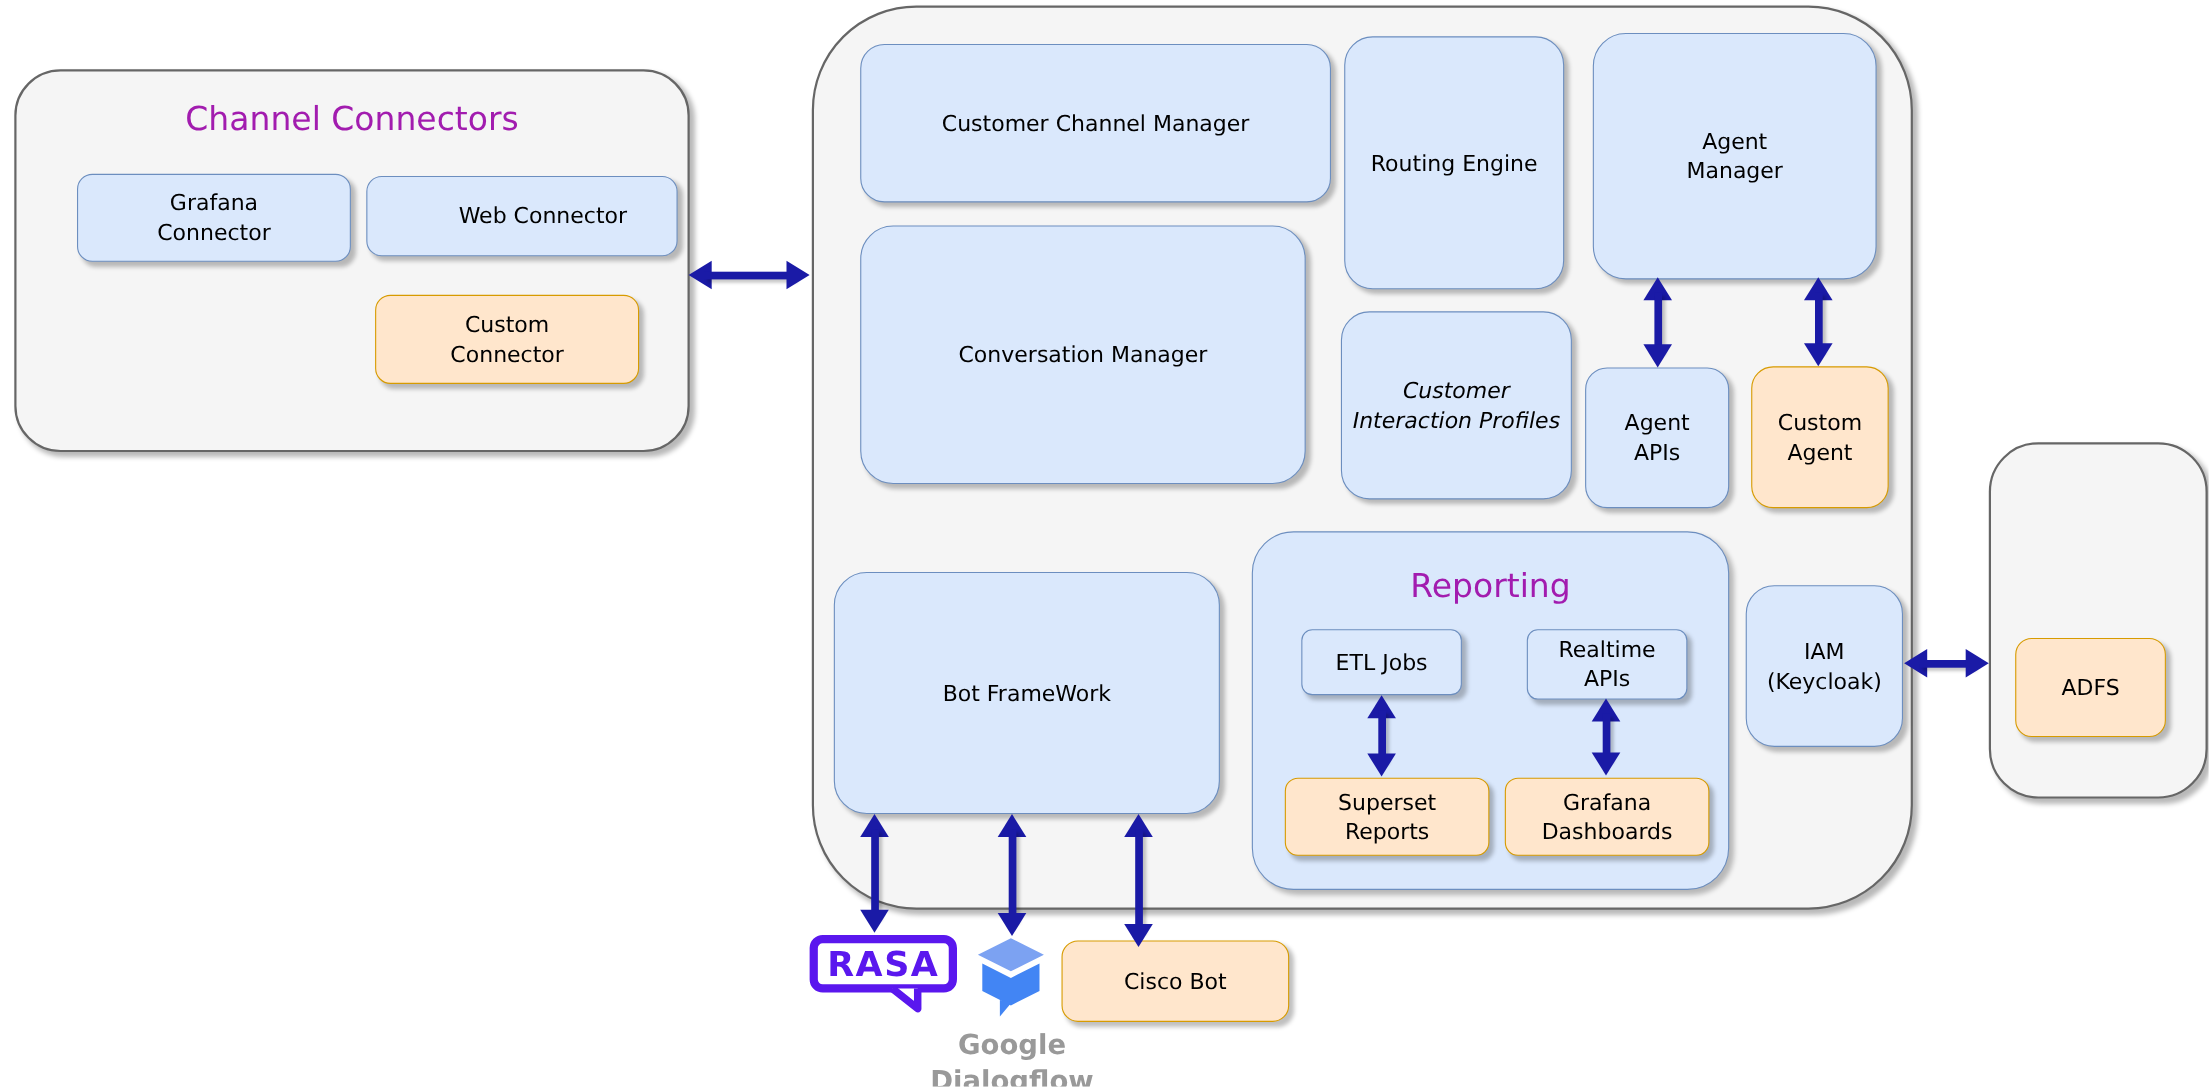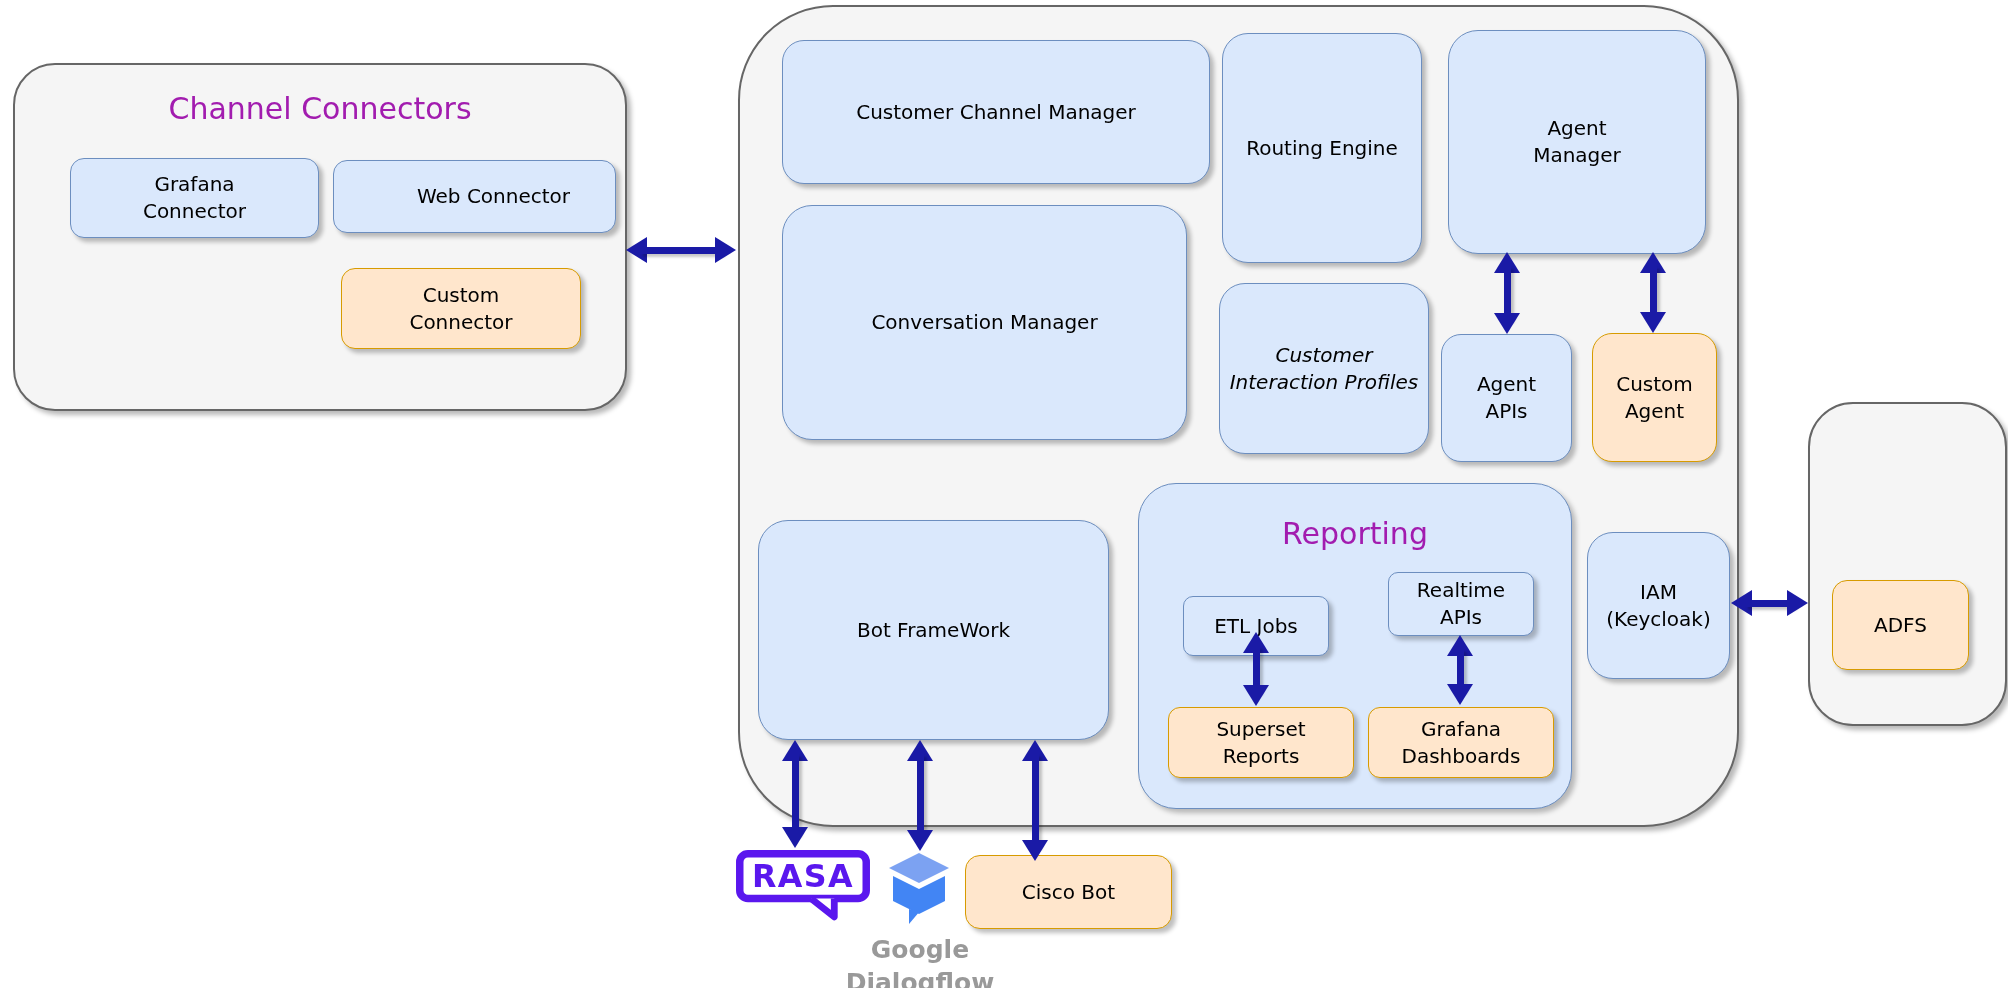--- a/index.html
+++ b/index.html
@@ -97,21 +97,21 @@
   #node-cip{left:1219px; top:283px; width:208px; height:169px; border-radius:26px;font-style:italic;}
   #node-agent-desk{left:1441px; top:334px; width:129px; height:126px; border-radius:20px;}
   #node-custom-agent{left:1592px; top:333px; width:123px; height:127px; border-radius:20px;}
   #reporting-container{
     left:1138px; top:483px; width:432px; height:324px; border-radius:38px;
     position:absolute; background:var(--box-blue-fill,#dae8fc);
     border:1.5px solid var(--box-blue-stroke,#6c8ebf);
     box-shadow:4px 4px 5px rgba(0,0,0,0.25);
   }
   #reporting-title{top:32px;}
-  #node-etl{left:1183px; top:572px; width:144px; height:58px; border-radius:10px;margin-top:24px;}
+  #node-etl{left:1183px; top:572px; width:144px; height:58px; border-radius:10px;}
   #node-realtime{left:1388px; top:572px; width:144px; height:62px; border-radius:10px;}
   #node-superset{left:1168px; top:707px; width:184px; height:69px; border-radius:12px;}
   #node-grafana{left:1368px; top:707px; width:184px; height:69px; border-radius:12px;}
   #node-botframework{left:758px; top:520px; width:349px; height:218px; border-radius:30px;}
   #node-iam{left:1587px; top:532px; width:141px; height:145px; border-radius:26px;}
 
   #ext-container{left:1808px; top:402px; width:195px; height:320px; border-radius:45px;}
   #node-cisco{left:1832px; top:441px; width:133px; height:87px; border-radius:15px;}
   #node-adfs{left:1832px; top:580px; width:135px; height:88px; border-radius:15px;}
 

